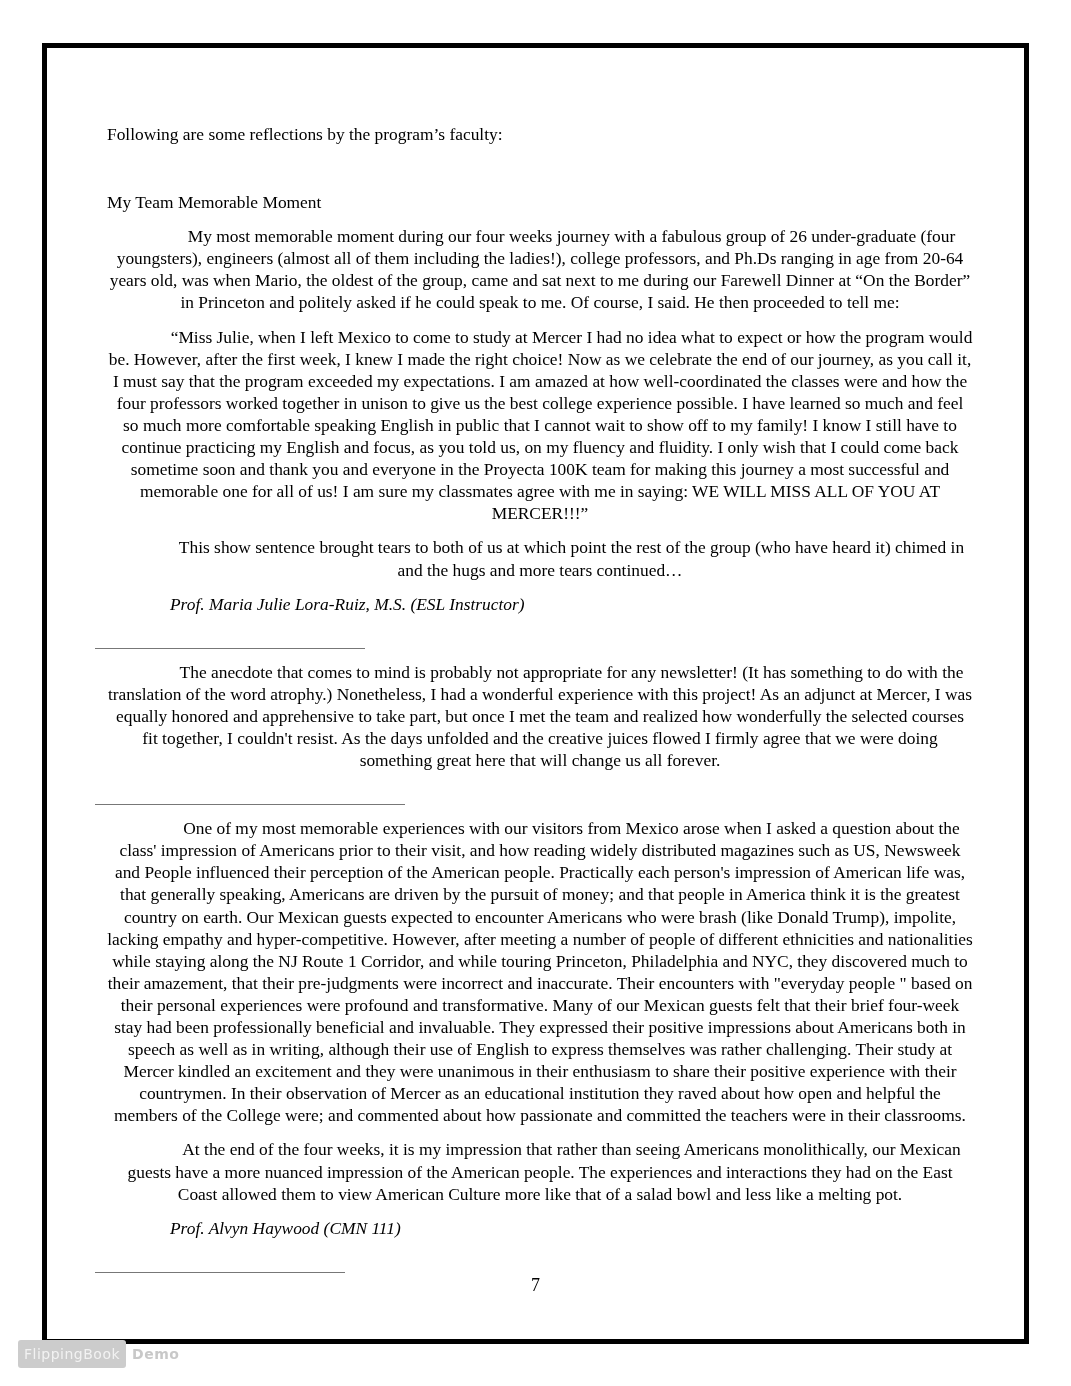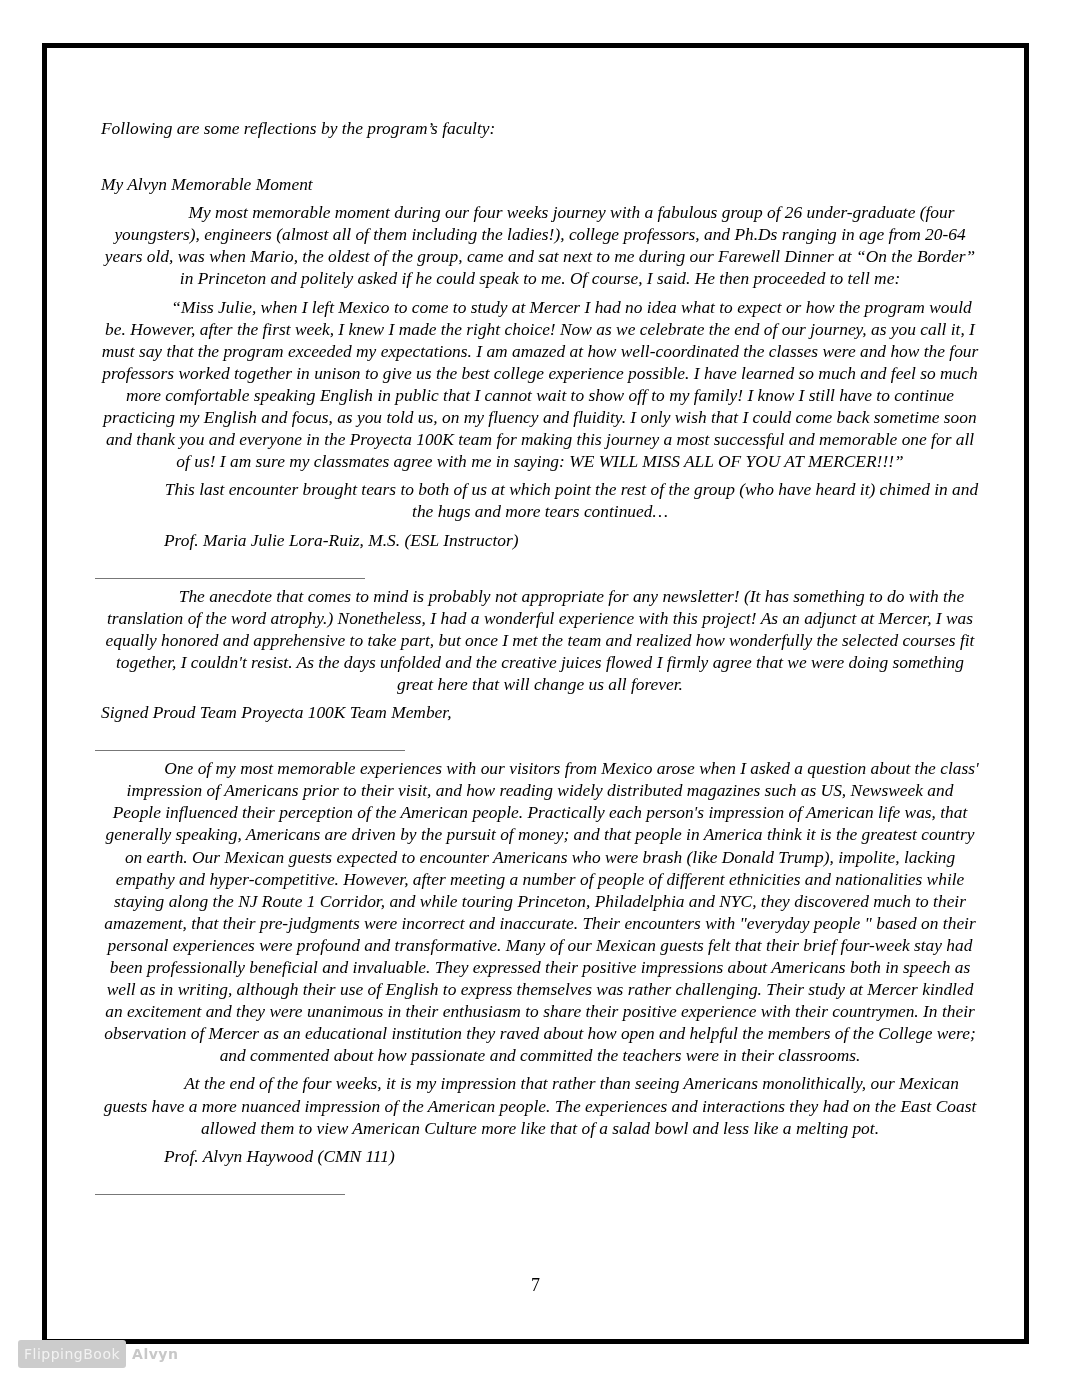--- a/index.html
+++ b/index.html
@@ -2,21 +2,21 @@
 <html><head>
 <meta charset="utf-8">
 <style>
   html, body { margin: 0; padding: 0; background: #ffffff; }
   body { width: 1071px; height: 1386px; position: relative; overflow: hidden;
          font-family: "Liberation Serif", "DejaVu Serif", serif; color: #000; }
   .frame { position: absolute; left: 42px; top: 43px; width: 977px; height: 1291px;
            border: 5px solid #000; background: #fff; }
   .content { position: absolute; left: 95px; top: 111px; width: 890px;
              font-size: 17.4px; line-height: 22.1px; }
-  .content p { margin: 6px; font-style: italic; }
+  .content p { margin: 12px; }
   .indent { text-indent: 63px; text-align: center; }
   .sig { padding-left: 63px; font-style: italic; }
   .gap { height: 22px; }
   .rule { border-top: 1px solid #777; height: 0; margin: 0; }
   .pageno { position: absolute; left: 0; width: 1071px; top: 1275px; text-align: center;
             font-size: 18px; }
   .wm { position: absolute; left: 18px; top: 1338px; height: 32px; display: flex;
         align-items: center; font-family: "DejaVu Sans", sans-serif; font-size: 14px;
         letter-spacing: 0.5px; }
   .wm .brand { background: #cccccc; color: #f2f2f2; padding: 0 6px; height: 28px;
@@ -25,41 +25,40 @@
 </style>
 </head>
 <body>
 
 <div class="frame"></div>
 
 <div class="content">
   <p>Following are some reflections by the program’s faculty:</p>
   <div class="gap"></div>
 
-  <p>My Alvyn Memorable Moment</p>
+  <p>My Team Memorable Moment</p>
   <p class="indent">My most memorable moment during our four weeks journey with a fabulous group of 26 under-graduate (four youngsters), engineers (almost all of them including the ladies!), college professors, and Ph.Ds ranging in age from 20-64 years old, was when Mario, the oldest of the group, came and sat next to me during our Farewell Dinner at “On the Border” in Princeton and politely asked if he could speak to me.  Of course, I said.  He then proceeded to tell me:</p>
   <p class="indent">“Miss Julie, when I left Mexico to come to study at Mercer I had no idea what to expect or how the program would be.  However, after the first week, I knew I made the right choice!  Now as we celebrate the end of our journey, as you call it, I must say that the program exceeded my expectations.  I am amazed at how well-coordinated the classes were and how the four professors worked together in unison to give us the best college experience possible.  I have learned so much and feel so much more comfortable speaking English in public that I cannot wait to show off to my family!  I know I still have to continue practicing my English and focus, as you told us, on my fluency and fluidity.  I only wish that I could come back sometime soon and thank you and everyone in the Proyecta 100K team for making this journey a most successful and memorable one for all of us!  I am sure my classmates agree with me in saying: WE WILL MISS ALL OF YOU AT MERCER!!!”</p>
-  <p class="indent">This last encounter brought tears to both of us at which point the rest of the group (who have heard it) chimed in and the hugs and more tears continued…</p>
+  <p class="indent">This show sentence brought tears to both of us at which point the rest of the group (who have heard it) chimed in and the hugs and more tears continued…</p>
   <p class="sig">Prof. Maria Julie Lora-Ruiz, M.S.  (ESL Instructor)</p>
   <div style="height:22px; width:270px; position:relative;">
     <div class="rule" style="position:absolute; bottom:0; width:270px;"></div>
   </div>
 
   <p class="indent">The anecdote that comes to mind is probably not appropriate for any newsletter!  (It has something to do with the translation of the word atrophy.) Nonetheless, I had a wonderful experience with this project!  As an adjunct at Mercer, I was equally honored and apprehensive to take part, but once I met the team and realized how wonderfully the selected courses fit together, I couldn't resist.  As the days unfolded and the creative juices flowed I firmly agree that we were doing something great here that will change us all forever.</p>
-  <p>Signed Proud Team Proyecta 100K Team Member,</p>
   <div style="height:22px; width:310px; position:relative;">
     <div class="rule" style="position:absolute; bottom:0; width:310px;"></div>
   </div>
 
   <p class="indent">One of my most memorable experiences with our visitors from Mexico arose when I asked a question about the class' impression of Americans prior to their visit, and how reading widely distributed magazines such as US, Newsweek and People influenced their perception of the American people. Practically each person's impression of American life was, that generally speaking, Americans are driven by the pursuit of money; and that people in America think it is the greatest country on earth. Our Mexican guests expected to encounter Americans who were brash (like Donald Trump), impolite, lacking empathy and hyper-competitive. However, after meeting a number of people of different ethnicities and nationalities while staying along the NJ Route 1 Corridor, and while touring Princeton, Philadelphia and NYC, they discovered much to their amazement, that their pre-judgments were incorrect and inaccurate. Their encounters with "everyday people " based on their personal experiences were profound and transformative. Many of our Mexican guests felt that their brief four-week stay had been professionally beneficial and invaluable. They expressed their positive impressions about Americans both in speech as well as in writing, although their use of English to express themselves was rather challenging. Their study at Mercer kindled an excitement and they were unanimous in their enthusiasm to share their positive experience with their countrymen.  In their observation of Mercer as an educational institution they raved about how open and helpful the members of the College were; and commented about how passionate and committed the teachers were in their classrooms.</p>
   <p class="indent">At the end of the four weeks, it is my impression that rather than seeing Americans monolithically, our Mexican guests have a more nuanced impression of the American people. The experiences and interactions they had on the East Coast allowed them to view American Culture more like that of a salad bowl and less like a melting pot.</p>
   <p class="sig">Prof. Alvyn Haywood (CMN 111)</p>
   <div style="height:22px; width:250px; position:relative;">
     <div class="rule" style="position:absolute; bottom:0; width:250px;"></div>
   </div>
 </div>
 
 <div class="pageno">7</div>
 
 <div class="wm">
   <span class="brand">FlippingBook</span>
-  <span class="demo">Alvyn</span>
+  <span class="demo">Demo</span>
 </div>
 
 </body></html>

